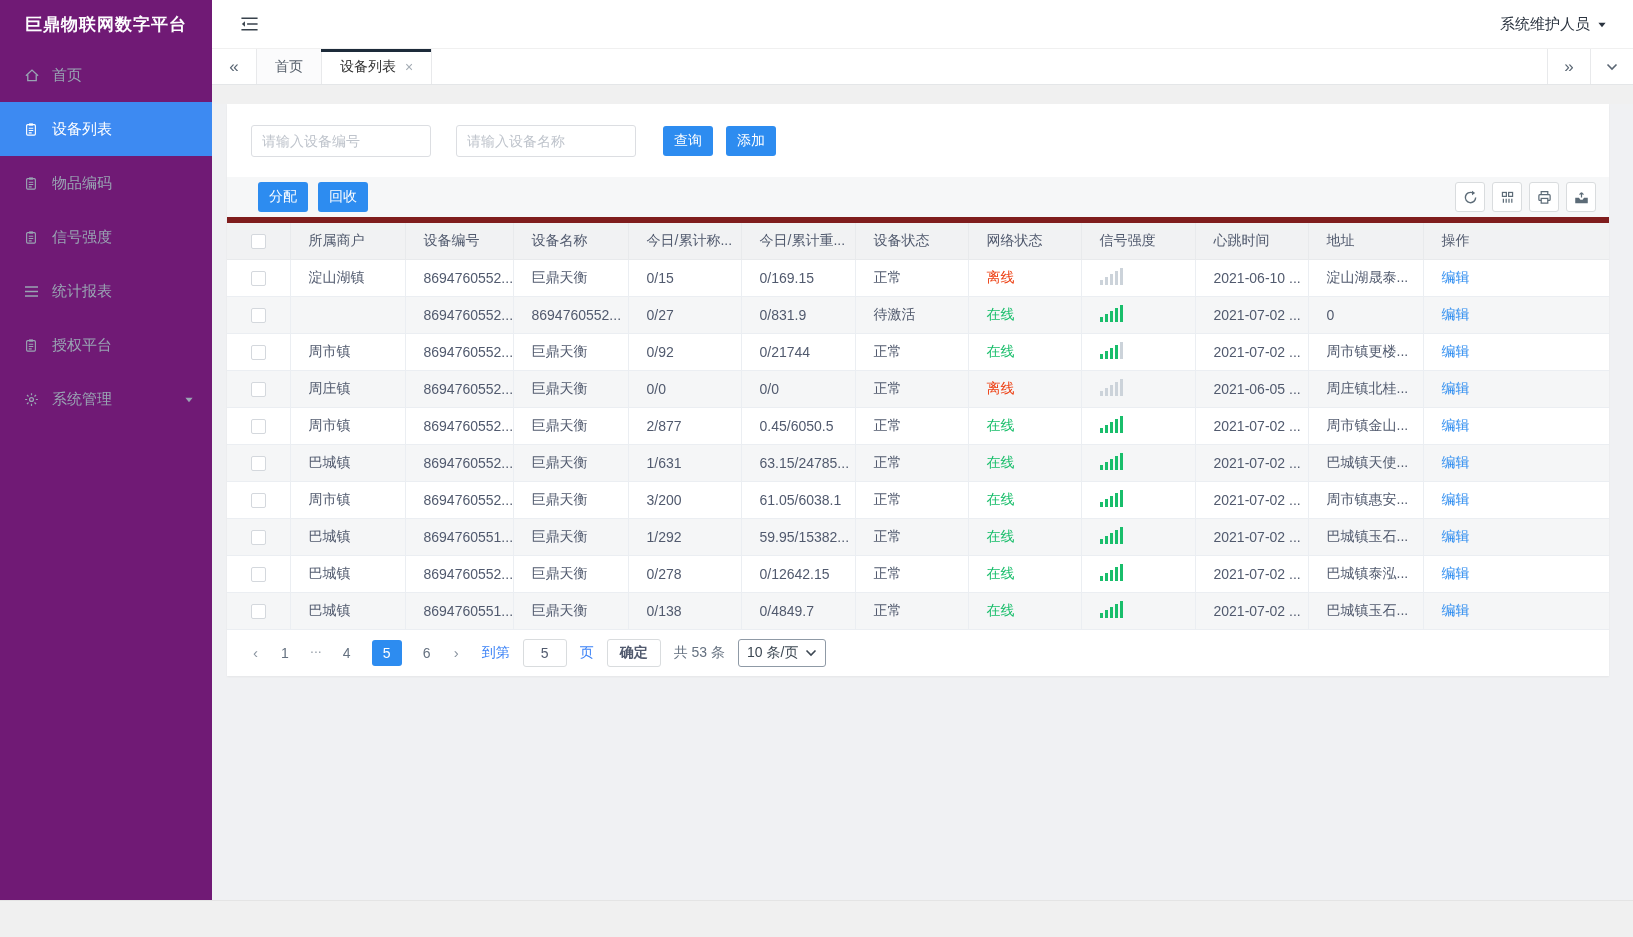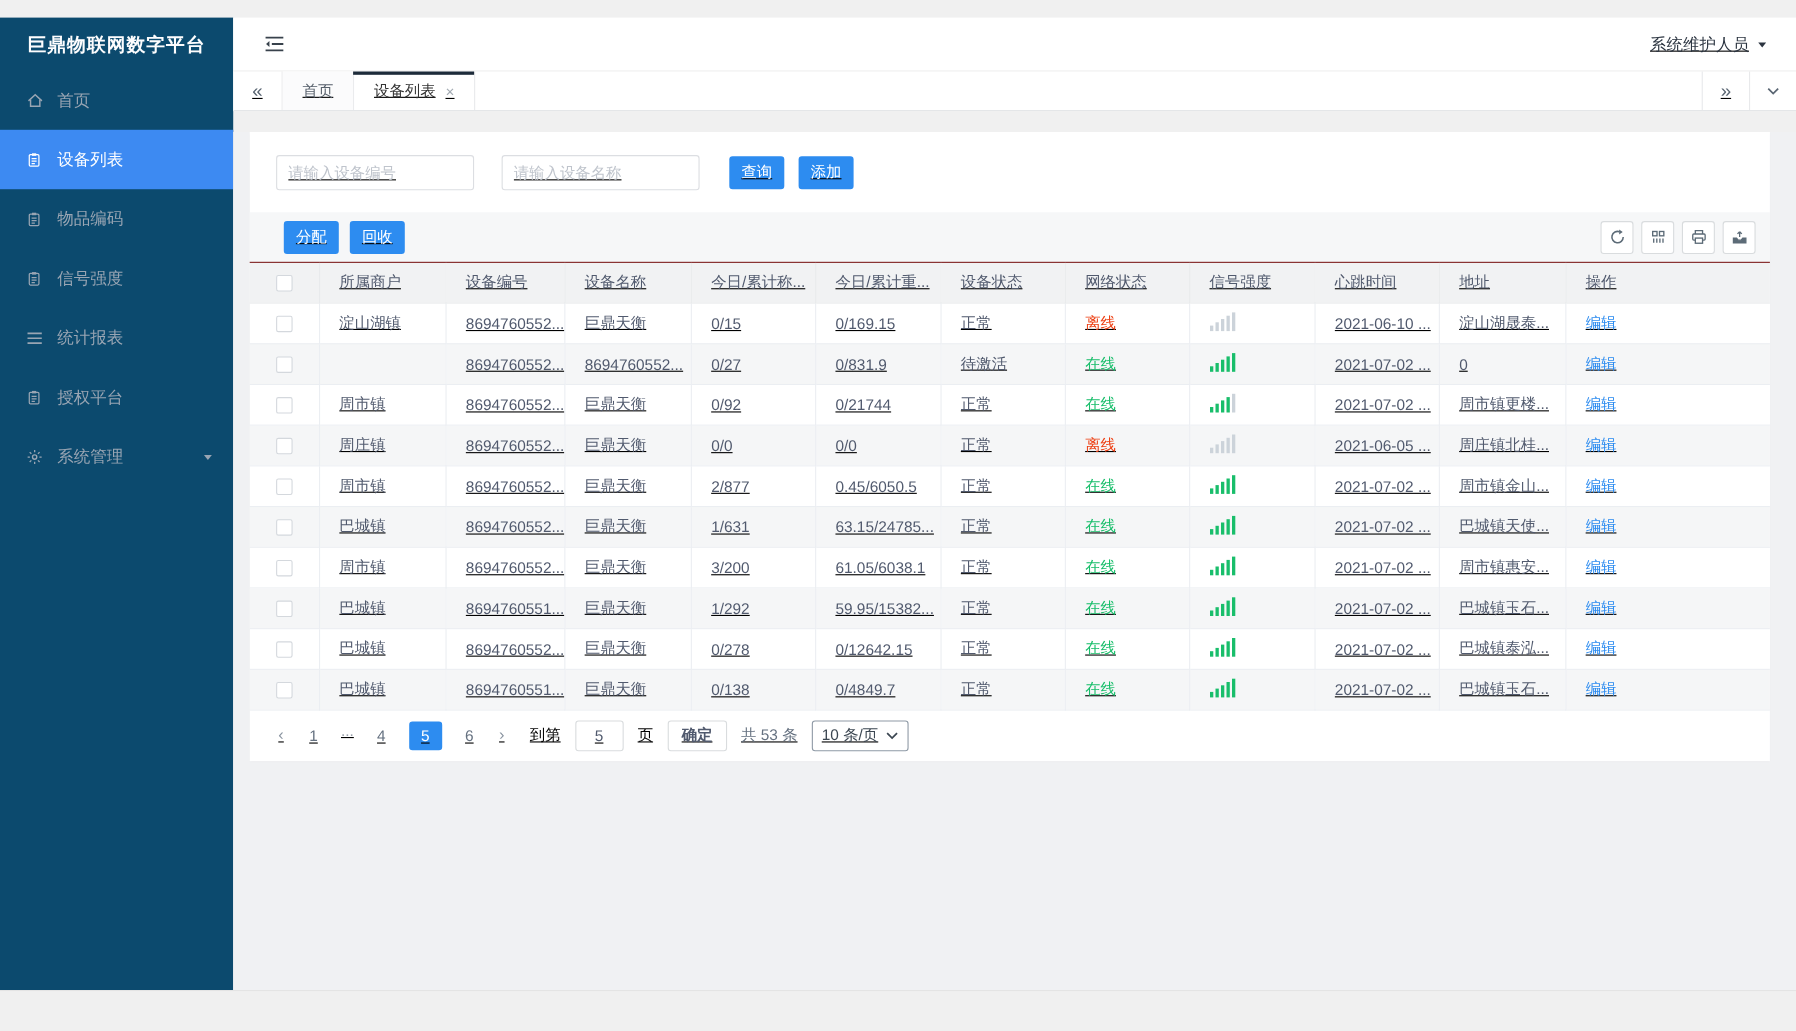--- a/index.html
+++ b/index.html
@@ -1,30 +1,30 @@
 <!DOCTYPE html>
 <html><head>
 <meta charset="utf-8">
 <style>
   * { margin:0; padding:0; box-sizing:border-box; }
   body { font-family:"Liberation Sans","DejaVu Sans",sans-serif; background:#e9e9e9; }
   .app { position:relative; width:1633px; height:937px; background:#f0f0f0; overflow:hidden; }
 
   
-  .sidebar { position:absolute; left:0; top:16px; width:212px; height:900px; background:#0c4a6e; }
+  .sidebar { position:absolute; left:0; top:0; width:212px; height:900px; background:#701a75; }
   .logo { height:48px; display:flex; align-items:center; justify-content:center;
           color:#fdfdfe; font-size:17px; font-weight:600; letter-spacing:1px; }
   .menu-item { height:54px; display:flex; align-items:center; padding:0 18px 0 24px;
                color:#99a5b3; font-size:15px; cursor:pointer; }
   .menu-item .mi-icon { width:18px; height:16px; margin-right:10px; display:flex; align-items:center; }
   .menu-item.active { background:#3d8af2; color:#fff; }
   .menu-item .mi-caret { margin-left:auto; display:flex; }
 
   
-  .main { position:absolute; left:212px; top:16px; width:1421px; height:900px;text-decoration:underline; }
+  .main { position:absolute; left:212px; top:0; width:1421px; height:900px; }
   .topbar { height:48px; background:#fff; display:flex; align-items:center;
             justify-content:space-between; padding:0 26px 0 28px; }
   .collapse-btn { color:#38424c; cursor:pointer; display:flex; }
   .user-menu { display:flex; align-items:center; gap:7px; color:#2b3440; font-size:15px; cursor:pointer; }
   .tabbar { height:37px; background:#fff; border-top:1px solid #f0f0f0;
             border-bottom:1px solid #e4e6e8; display:flex; align-items:stretch; }
   .tab-nav { width:45px; display:flex; align-items:center; justify-content:center;
              color:#5a6673; font-size:17px; cursor:pointer; }
   .tab-nav.left { border-right:1px solid #e8e9eb; }
   .tab-nav.rt { border-left:1px solid #e8e9eb; width:43px; }
@@ -42,21 +42,21 @@
   .search-row { display:flex; align-items:center; gap:25px; padding:21px 24px 20px; }
   .search-row input { width:180px; height:32px; border:1px solid #dcdee2; border-radius:3px;
                       padding:0 10px; font-size:14px; color:#333; outline:none;
                       font-family:"Liberation Sans","DejaVu Sans",sans-serif; }
   .search-row input::placeholder { color:#bfc4cc; }
   .btn-group { display:flex; gap:13px; margin-left:2px; }
   .btn-primary { height:30px; padding:0 11px; background:#2d8cf0; border:none; border-radius:3px;
                  color:#fff; font-size:14px; cursor:pointer;
                  font-family:"Liberation Sans","DejaVu Sans",sans-serif; }
 
-  .table-toolbar { height:46px; background:#f6f7f8; border-bottom:1px solid #7f1d1d;
+  .table-toolbar { height:46px; background:#f6f7f8; border-bottom:6px solid #7f1d1d;
                    display:flex; align-items:center; padding:0 13px 0 31px; gap:10px; }
   .tool-icons { margin-left:auto; display:flex; gap:7px; }
   .icon-btn { width:30px; height:30px; background:#fff; border:1px solid #d9dcde; border-radius:3px;
               display:flex; align-items:center; justify-content:center; color:#5c6b77; cursor:pointer; }
 
   table { width:100%; border-collapse:collapse; table-layout:fixed; font-size:14px; color:#515a6e; }
   th { background:#f1f2f3; font-weight:400; text-align:left; height:36px; padding:0 18px;
        border-right:1px solid #e8eaec; border-bottom:1px solid #e8eaec; color:#515a6e;
        white-space:nowrap; overflow:hidden; }
   td { height:37px; padding:0 18px; border-right:1px solid #ebeef2; border-bottom:1px solid #ebeef2;
@@ -72,21 +72,21 @@
   .sigbars { display:inline-flex; align-items:flex-end; gap:2px; height:17px; }
   .sigbars i { width:3px; background:#ccd3da; display:inline-block; }
   .sigbars i.on { background:#19be6b; }
 
   .pager { height:46px; display:flex; align-items:center; padding:0 24px; gap:13px;
            font-size:14px; color:#657180; }
   .pg-arrow { color:#8a94a0; font-size:15px; cursor:pointer; padding:0 2px; }
   .pg-num { min-width:24px; height:26px; line-height:26px; text-align:center; cursor:pointer; }
   .pg-num.active { background:#2d8cf0; color:#fff; border-radius:3px; min-width:30px; cursor:default; }
   .pg-dots { color:#99a1ab; }
-  .muted { color:#000000; }
+  .muted { color:#3b82f6; }
   .goto-input { width:44px; height:28px; border:1px solid #d9dcde; border-radius:3px;
                 text-align:center; font-size:14px; color:#515a6e; outline:none;
                 font-family:"Liberation Sans","DejaVu Sans",sans-serif; }
   .confirm-btn { height:28px; padding:0 12px; background:#fff; border:1px solid #d9dcde;
                  border-radius:3px; font-size:14px; font-weight:600; color:#515a6e; cursor:pointer;
                  font-family:"Liberation Sans","DejaVu Sans",sans-serif; }
   .size-select { height:28px; border:1px solid #8f9aa6; border-radius:3px; padding:0 8px;
                  display:flex; align-items:center; gap:7px; color:#3c4752; cursor:pointer; background:#fff; }
 
   .bottom-strip { position:absolute; left:0; top:900px; width:1633px; height:37px;

